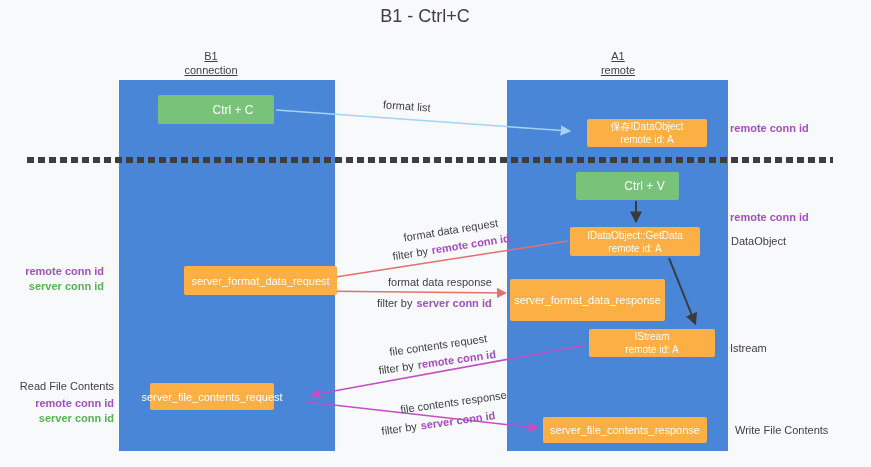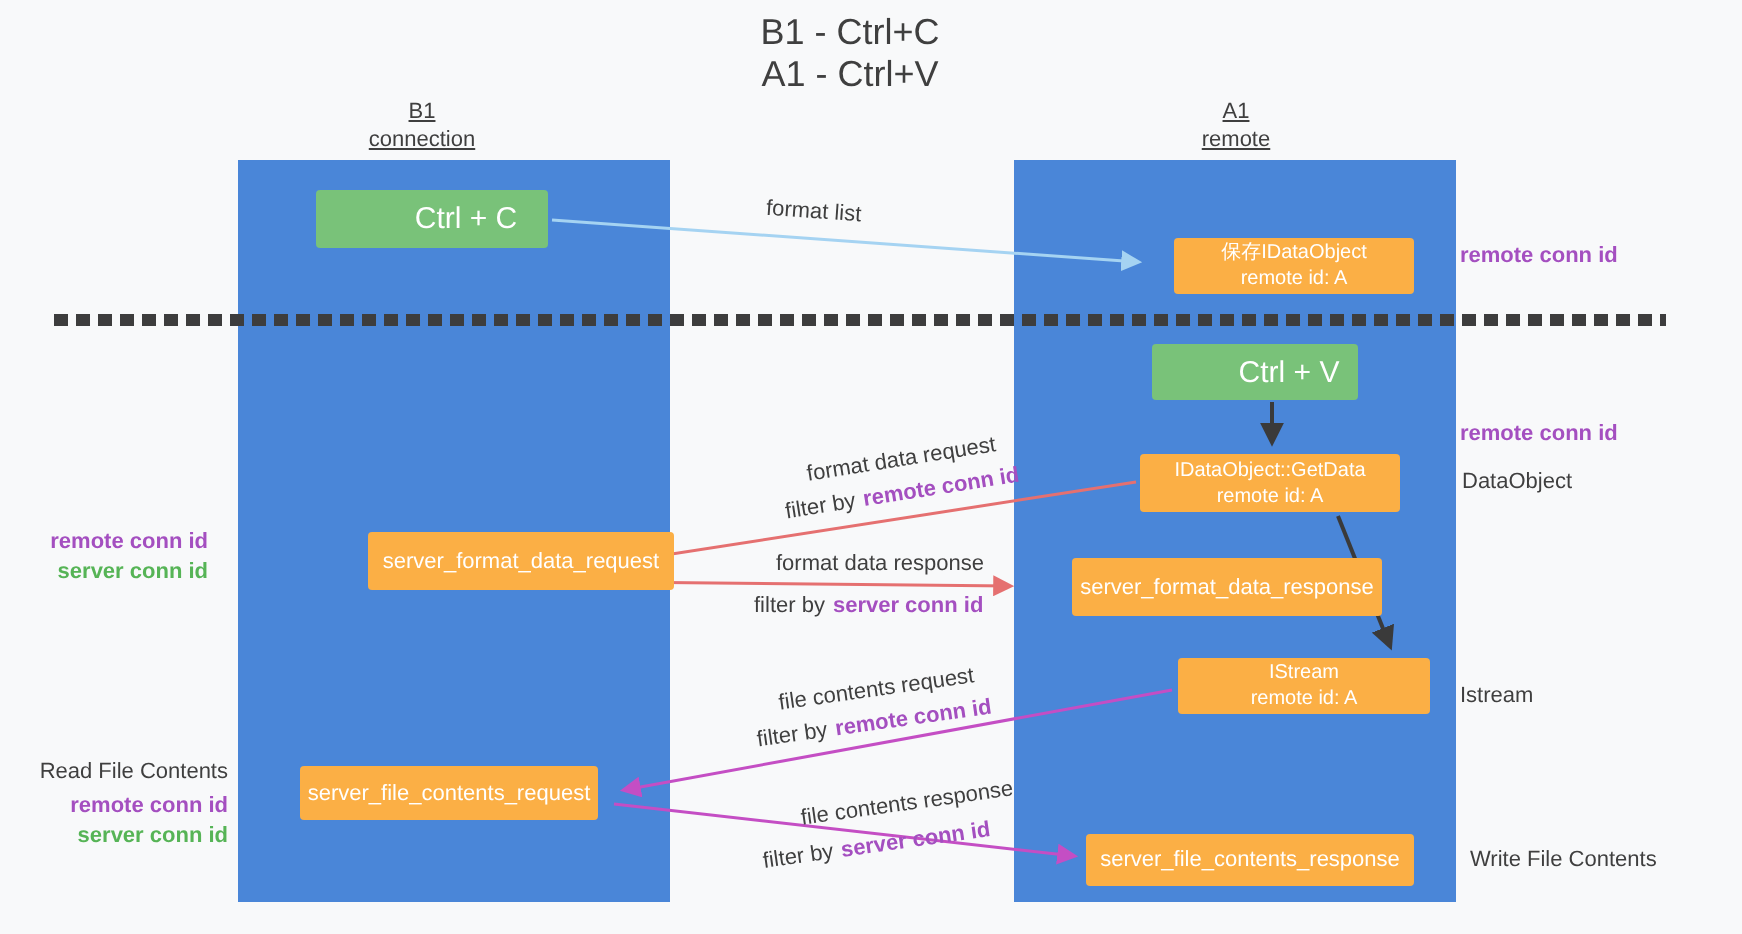--- a/index.html
+++ b/index.html
@@ -9,40 +9,39 @@
   .title { position:absolute; left:300px; top:6px; width:250px; text-align:center;
            font-size:18px; line-height:21px; color:var(--text-dark,#3f3f3f); }
   .lane-header { position:absolute; width:120px; text-align:center; top:49px;
                  font-size:11px; line-height:14px; color:var(--text-dark,#3f3f3f);text-decoration:underline; }
   .lane { position:absolute; top:80px; height:371px; background:var(--lane-blue); }
   .dashline { position:absolute; left:27px; top:157px; width:806px; height:6px;
               background:repeating-linear-gradient(90deg, var(--dash-color,#3d3d3d) 0 7px, transparent 7px 11px); }
   .overlay { position:absolute; left:0; top:0; pointer-events:none; }
   .box { position:absolute; display:flex; flex-direction:column; align-items:center; justify-content:center;
          color:#ffffff; border-radius:2px; text-align:center; }
-  .green  { background:var(--box-green); font-size:15px;padding-left:34px; }
+  .green  { background:var(--box-green); font-size:12px;padding-left:34px; }
   .orange { background:var(--box-orange); font-size:11px; }
   .two-line { font-size:10px; line-height:13px; }
   .lbl { position:absolute; font-size:11px; color:var(--text-dark,#3f3f3f); white-space:nowrap; }
   .purple { color:var(--text-purple,#a44fc0); font-weight:bold; }
   .greentxt { color:var(--text-green,#56b456); font-weight:bold; }
   .fb { margin-right:4px; }
   .r4  { transform:rotate(4deg); }
   .rn9 { transform:rotate(-9deg); }
   .rn8 { transform:rotate(-8deg); }
   .left-group { position:absolute; text-align:right; font-size:11px; line-height:15px; }
 </style>
 </head>
 <body>
 
 <div class="canvas">
 
   <div class="title">
     <div>B1 - Ctrl+C</div>
-    <div>A1 - Ctrl+V</div>
   </div>
 
   <div class="lane-header" style="left:151px;">
     <div>B1</div>
     <div>connection</div>
   </div>
   <div class="lane-header" style="left:558px;">
     <div>A1</div>
     <div>remote</div>
   </div>
@@ -91,30 +90,30 @@
 
   <div class="box orange two-line" style="left:570px; top:227px; width:130px; height:29px;">
     <div>IDataObject::GetData</div>
     <div>remote id: A</div>
   </div>
 
   <div class="box orange" style="left:152px; top:266px; width:153px; height:29px;margin-left:32px;">
     <div>server_format_data_request</div>
   </div>
 
-  <div class="box orange" style="left:510px; top:279px; width:155px; height:29px;margin-left:26px;">
+  <div class="box orange" style="left:510px; top:279px; width:155px; height:42px;">
     <div>server_format_data_response</div>
   </div>
 
   <div class="box orange two-line" style="left:589px; top:329px; width:126px; height:28px;">
     <div>IStream</div>
     <div>remote id: A</div>
   </div>
 
-  <div class="box orange" style="left:150px; top:383px; width:149px; height:27px;">
+  <div class="box orange" style="left:150px; top:383px; width:124px; height:27px;">
     <div>server_file_contents_request</div>
   </div>
 
   <div class="box orange" style="left:543px; top:417px; width:164px; height:26px;">
     <div>server_file_contents_response</div>
   </div>
 
   <div class="lbl r4" style="left:383px; top:100px;">format list</div>
 
   <div class="lbl rn9" style="left:403px; top:224px;">format data request</div>

